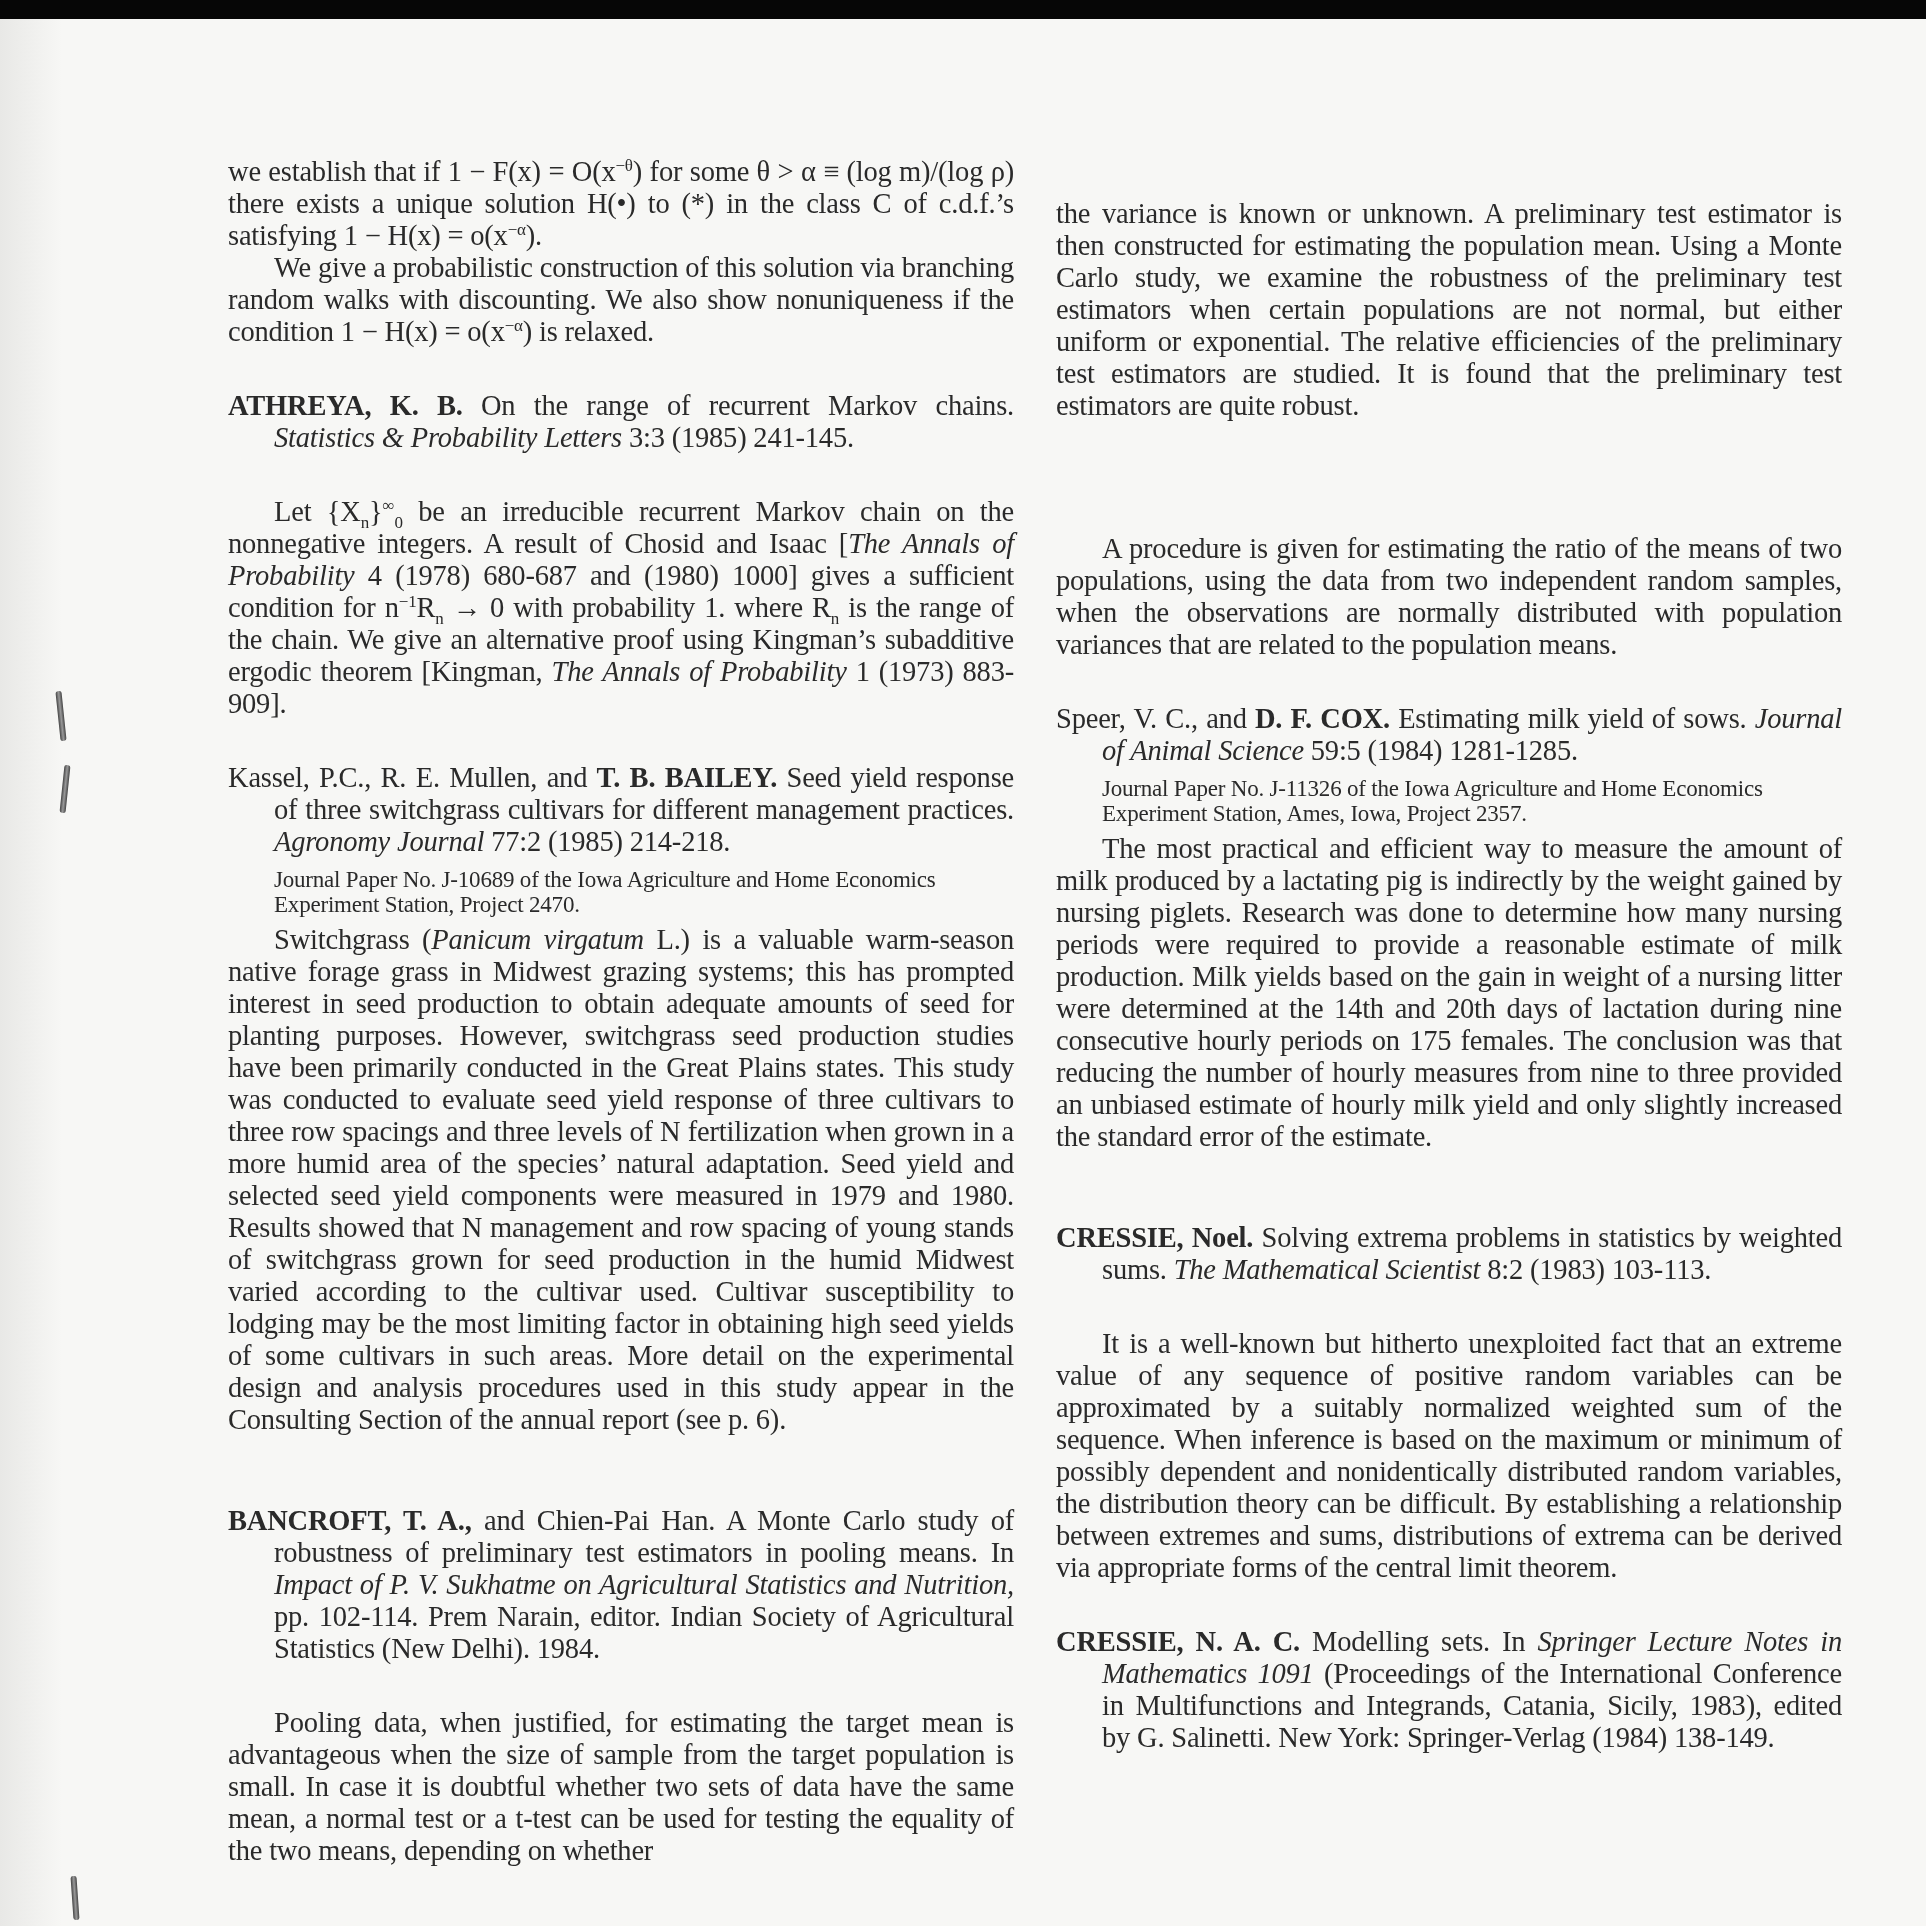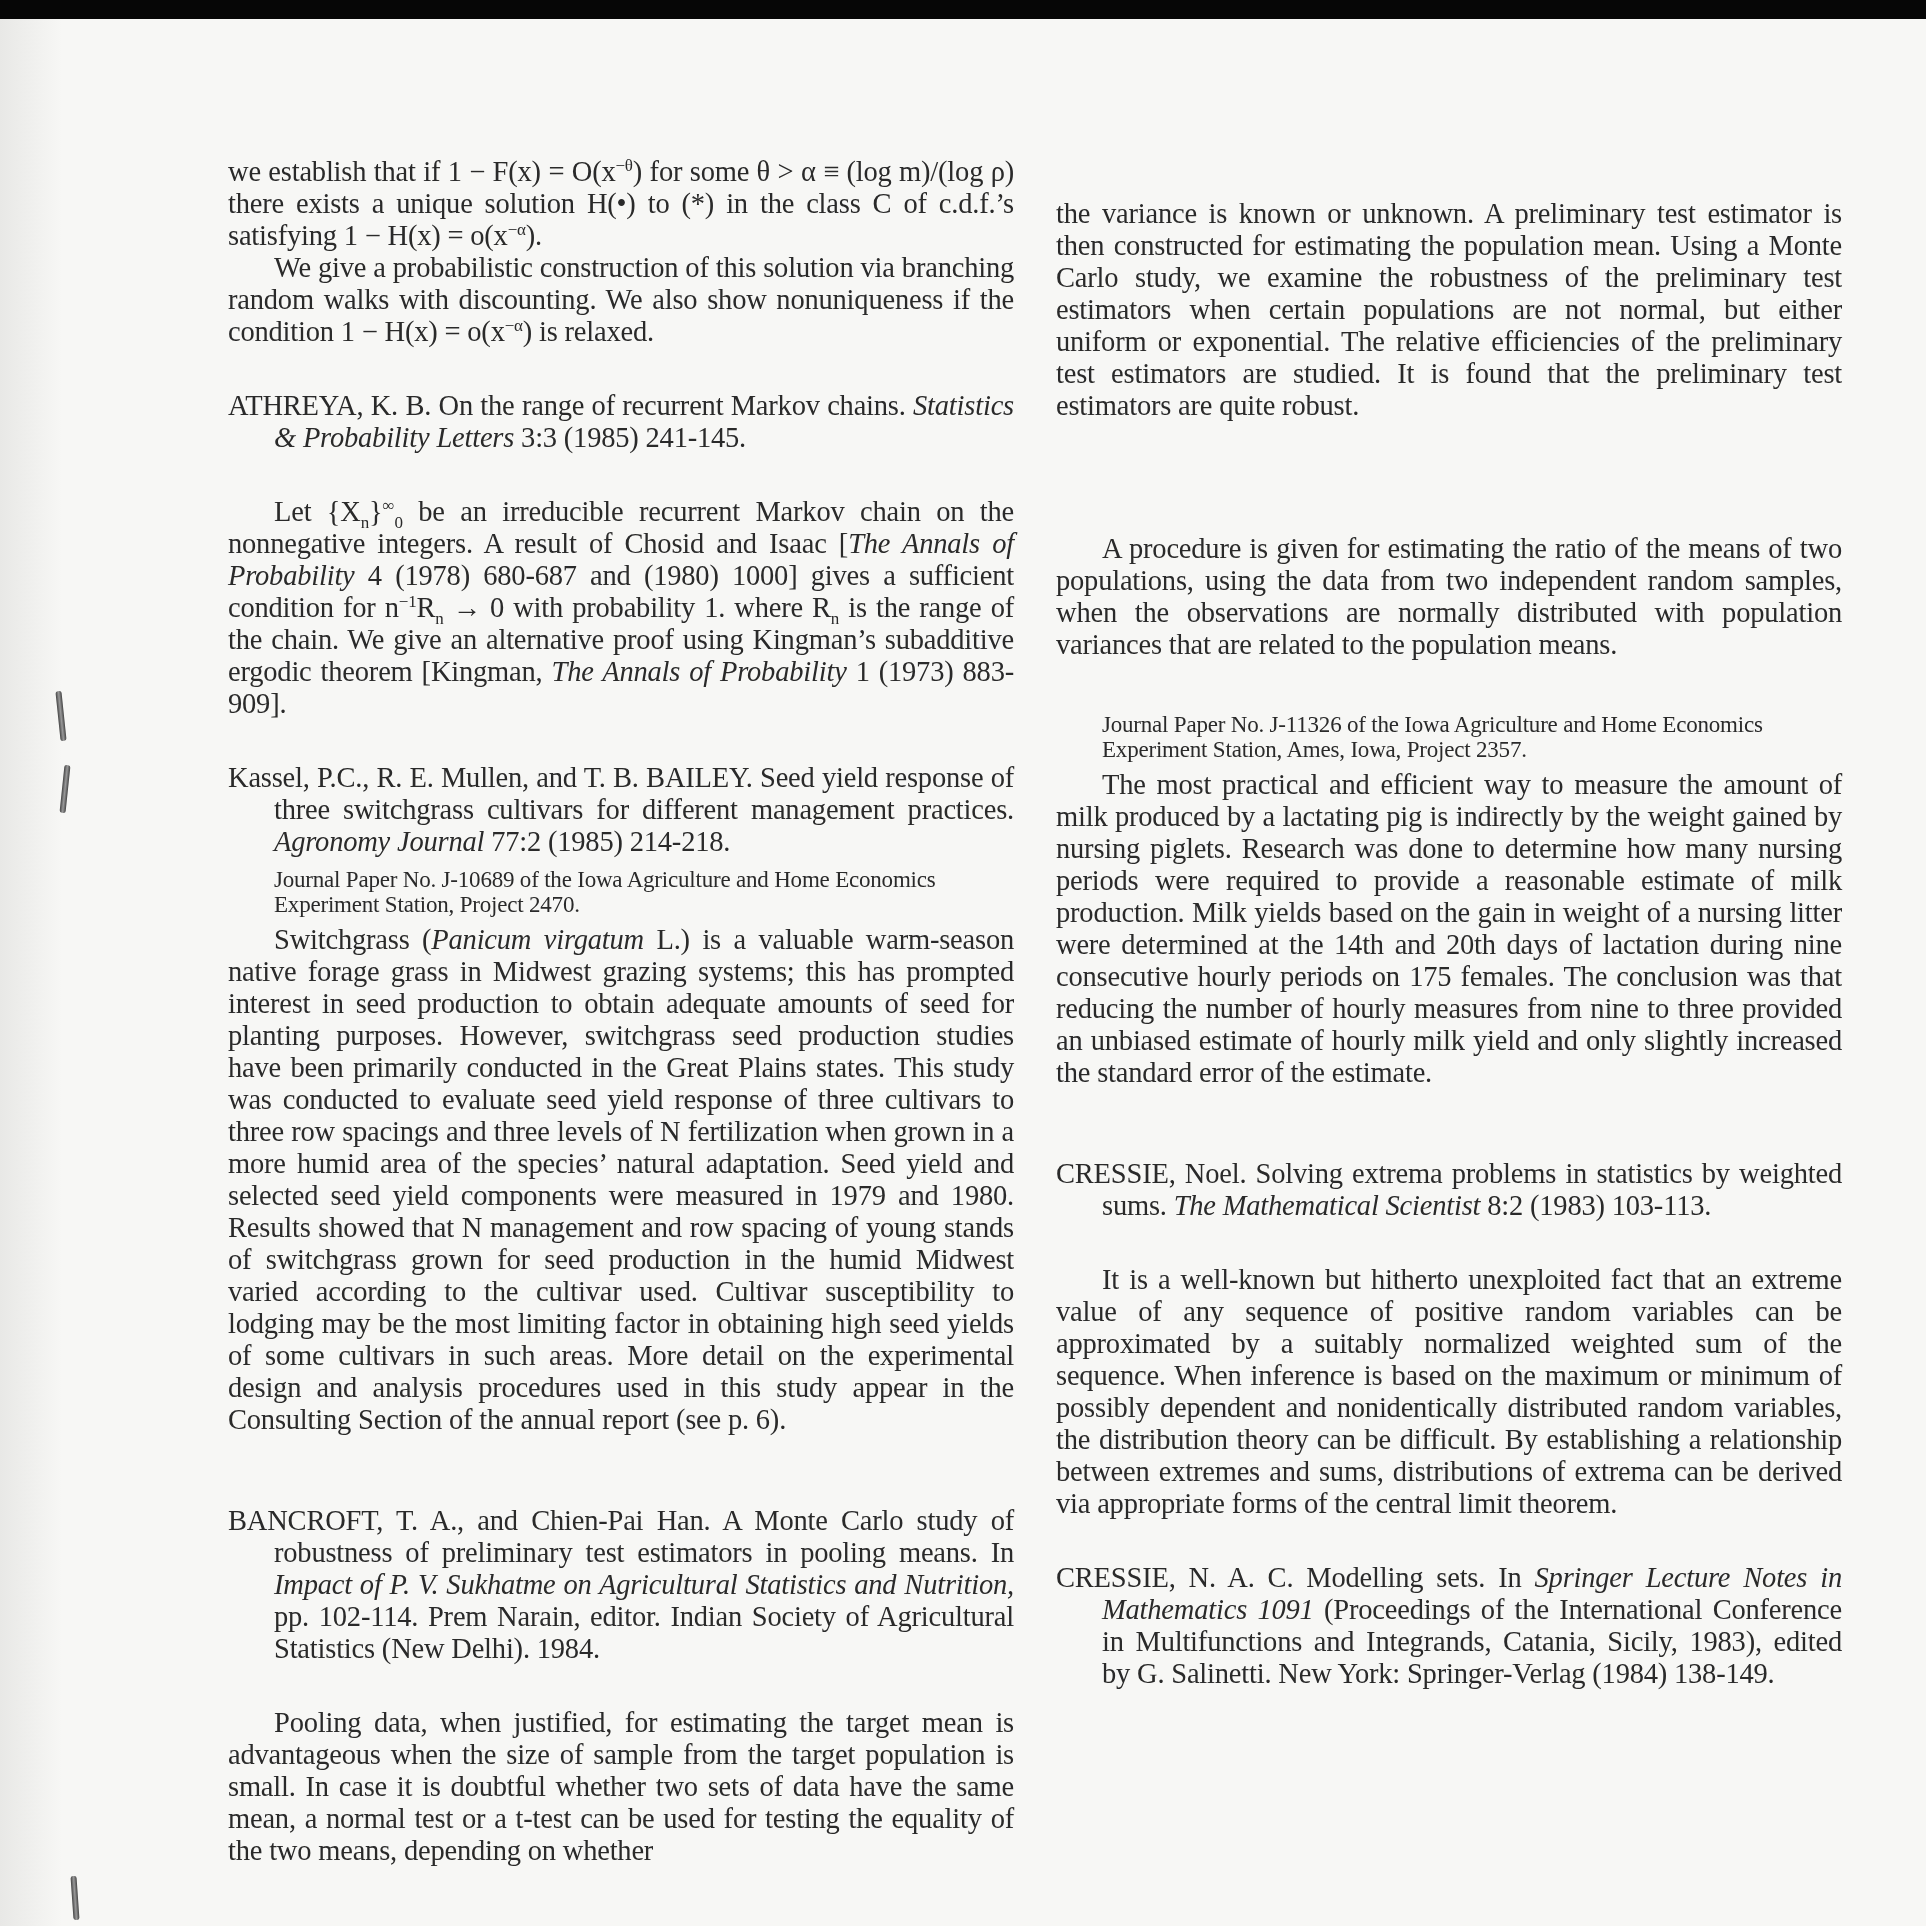--- a/index.html
+++ b/index.html
@@ -20,21 +20,21 @@
     letter-spacing: -0.2px;
   }
   .col-left { left: 228px; }
   .col-right { left: 1056px; margin-top: 42px; }
   p { margin: 0; }
   .indent { text-indent: 46px; }
   .entry { padding-left: 46px; text-indent: -46px; text-align: justify; }
   .note { padding-left: 46px; font-size: 23px; line-height: 25.4px; text-align: left; margin-top: 8.5px; margin-bottom: 6.2px; }
   .gap-m { height: 42px; }
   .gap-l { height: 69px; }
-  b { font-weight: normal; }
+  b { font-weight: bold; }
   i { font-style: italic; }
   sup, sub { font-size: 17px; line-height: 0; }
 </style>
 </head>
 <body>
 
 <div class="scan-top"></div>
 
 <div class="page-shade"></div>
 
@@ -63,20 +63,21 @@
 </div>
 
 <div class="col col-right">
   <p>the variance is known or unknown. A preliminary test estimator is then constructed for estimating the population mean. Using a Monte Carlo study, we examine the robustness of the preliminary test estimators when certain populations are not normal, but either uniform or exponential. The relative efficiencies of the preliminary test estimators are studied. It is found that the preliminary test estimators are quite robust.</p>
 
   <div class="gap-l"></div>
   <div class="gap-m"></div>
   <p class="indent">A procedure is given for estimating the ratio of the means of two populations, using the data from two independent random samples, when the observations are normally distributed with population variances that are related to the population means.</p>
 
   <div class="gap-m"></div>
+  <p class="entry"><span>Speer, V. C., and </span><b>D. F. COX.</b><span> Estimating milk yield of sows. </span><i>Journal of Animal Science</i><span> 59:5 (1984) 1281-1285.</span></p>
   <p class="note">Journal Paper No. J-11326 of the Iowa Agriculture and Home Economics Experiment Station, Ames, Iowa, Project 2357.</p>
   <p class="indent">The most practical and efficient way to measure the amount of milk produced by a lactating pig is indirectly by the weight gained by nursing piglets. Research was done to determine how many nursing periods were required to provide a reasonable estimate of milk production. Milk yields based on the gain in weight of a nursing litter were determined at the 14th and 20th days of lactation during nine consecutive hourly periods on 175 females. The conclusion was that reducing the number of hourly measures from nine to three provided an unbiased estimate of hourly milk yield and only slightly increased the standard error of the estimate.</p>
 
   <div class="gap-l"></div>
   <p class="entry"><b>CRESSIE, Noel.</b><span> Solving extrema problems in statistics by weighted sums. </span><i>The Mathematical Scientist</i><span> 8:2 (1983) 103-113.</span></p>
   <div class="gap-m"></div>
   <p class="indent">It is a well-known but hitherto unexploited fact that an extreme value of any sequence of positive random variables can be approximated by a suitably normalized weighted sum of the sequence. When inference is based on the maximum or minimum of possibly dependent and nonidentically distributed random variables, the distribution theory can be difficult. By establishing a relationship between extremes and sums, distributions of extrema can be derived via appropriate forms of the central limit theorem.</p>
 
   <div class="gap-m"></div>
   <p class="entry"><b>CRESSIE, N. A. C.</b><span> Modelling sets. In </span><i>Springer Lecture Notes in Mathematics 1091</i><span> (Proceedings of the International Conference in Multifunctions and Integrands, Catania, Sicily, 1983), edited by G. Salinetti. New York: Springer-Verlag (1984) 138-149.</span></p>

